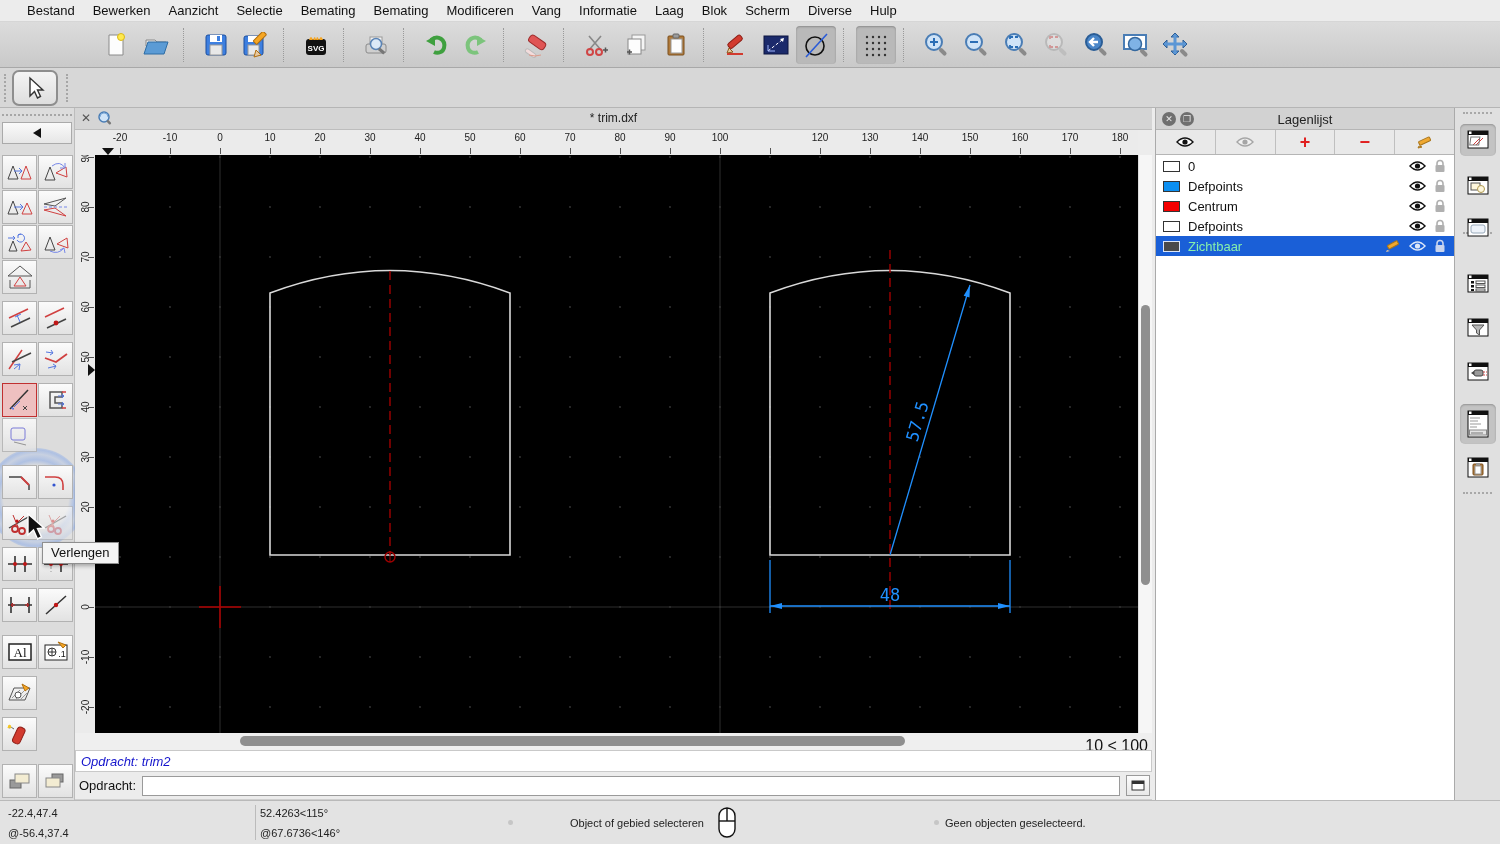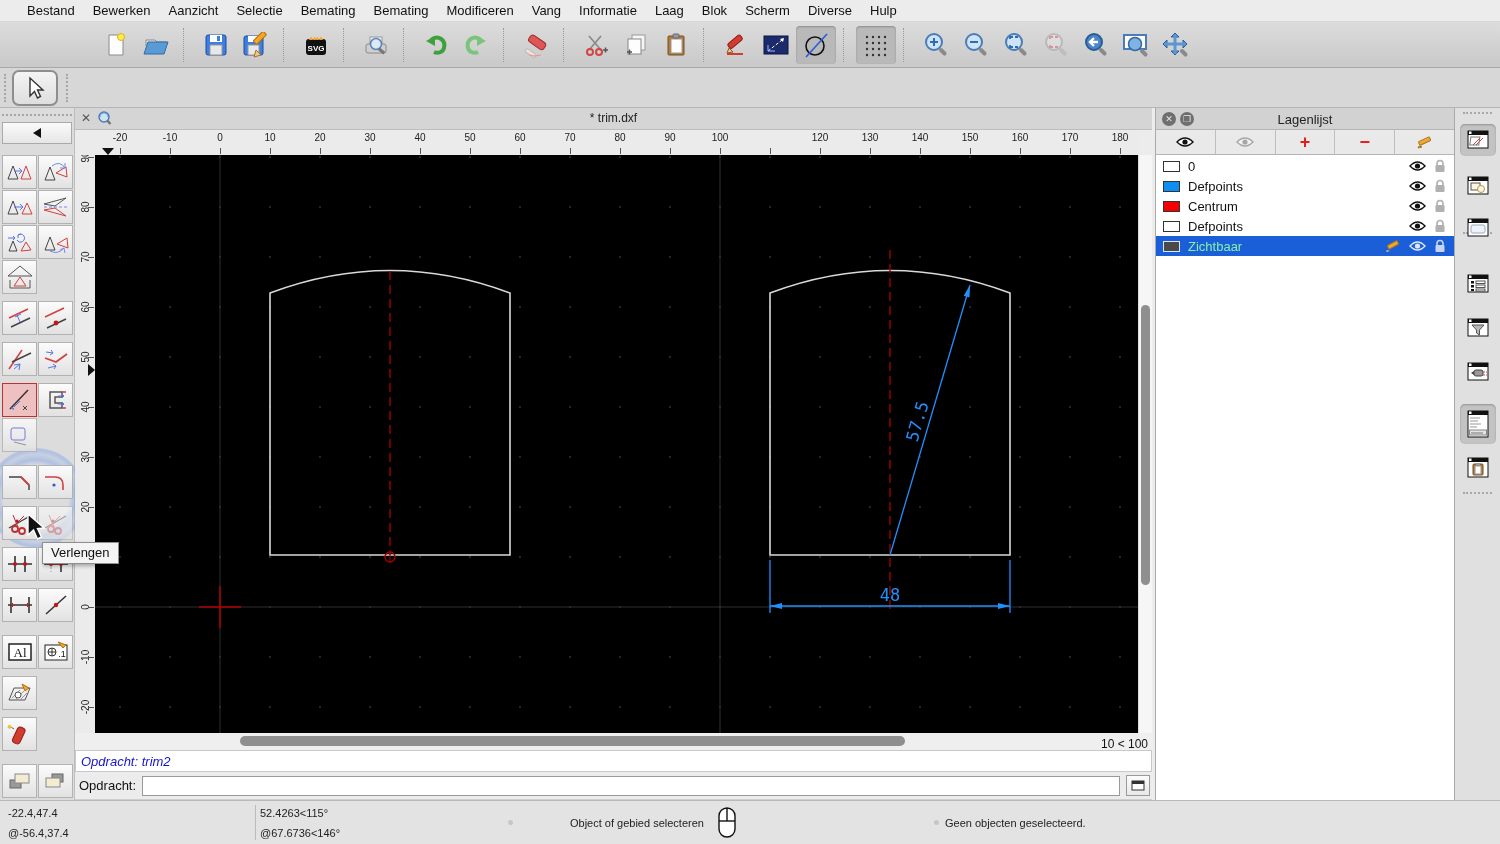--- a/index.html
+++ b/index.html
@@ -48,21 +48,21 @@
   .vtick-label { position:absolute; left:0px; width:20px; height:12px; font-size:10px; color:#222; display:flex; align-items:center; justify-content:center; transform:rotate(-90deg); }
   .vtick-mark { position:absolute; right:1px; width:6px; height:1px; background:#555; }
   #vmarker { position:absolute; right:0; width:0; height:0; border-top:6px solid transparent; border-bottom:6px solid transparent; border-left:7px solid #111; }
 
   #canvas-wrap { position:absolute; left:95px; top:155px; width:1043px; height:578px; background:#000; }
 
   #vscroll { position:absolute; left:1138px; top:155px; width:14px; height:578px; background:#f6f6f6; border-left:1px solid #ddd; }
   #vthumb { position:absolute; left:2px; top:150px; width:9px; height:280px; background:#8f8f8f; border-radius:5px; }
   #hscrollrow { position:absolute; left:75px; top:733px; width:1077px; height:17px; background:#efefef; }
   #hthumb { position:absolute; left:165px; top:3px; width:665px; height:10px; background:#8f8f8f; border-radius:5px; }
-  #grid-status { position:absolute; right:2px; top:4px; font-size:12px; color:#111; background:#efefef; padding:0 2px; }
+  #grid-status { position:absolute; right:2px; top:4px; font-size:16px; color:#111; background:#efefef; padding:0 2px; }
 
   #history-row { position:absolute; left:75px; top:750px; width:1077px; height:22px; background:#fff; border:1px solid #c9c9c9; }
   #history-text { position:absolute; left:5px; top:3px; font-size:13px; font-style:italic; color:#1414cc; }
   #prompt-row { position:absolute; left:75px; top:772px; width:1077px; height:28px; background:#ececec; border-bottom:1px solid #cfcfcf; display:flex; align-items:center; }
   #prompt-label { font-size:13px; color:#111; margin-left:4px; }
   #prompt-input { margin-left:6px; width:978px; height:20px; border:1px solid #9a9a9a; background:#fff; font-size:13px; padding:0 4px; outline:none; }
   #prompt-detach { margin-left:6px; width:24px; height:21px; border:1px solid #9a9a9a; background:linear-gradient(#fcfcfc,#e8e8e8); display:flex; align-items:center; justify-content:center; }
 
   
   #layerpanel { position:absolute; left:1155px; top:108px; width:300px; height:692px; background:#fff; border-left:1px solid #aaa; border-right:1px solid #aaa; }

